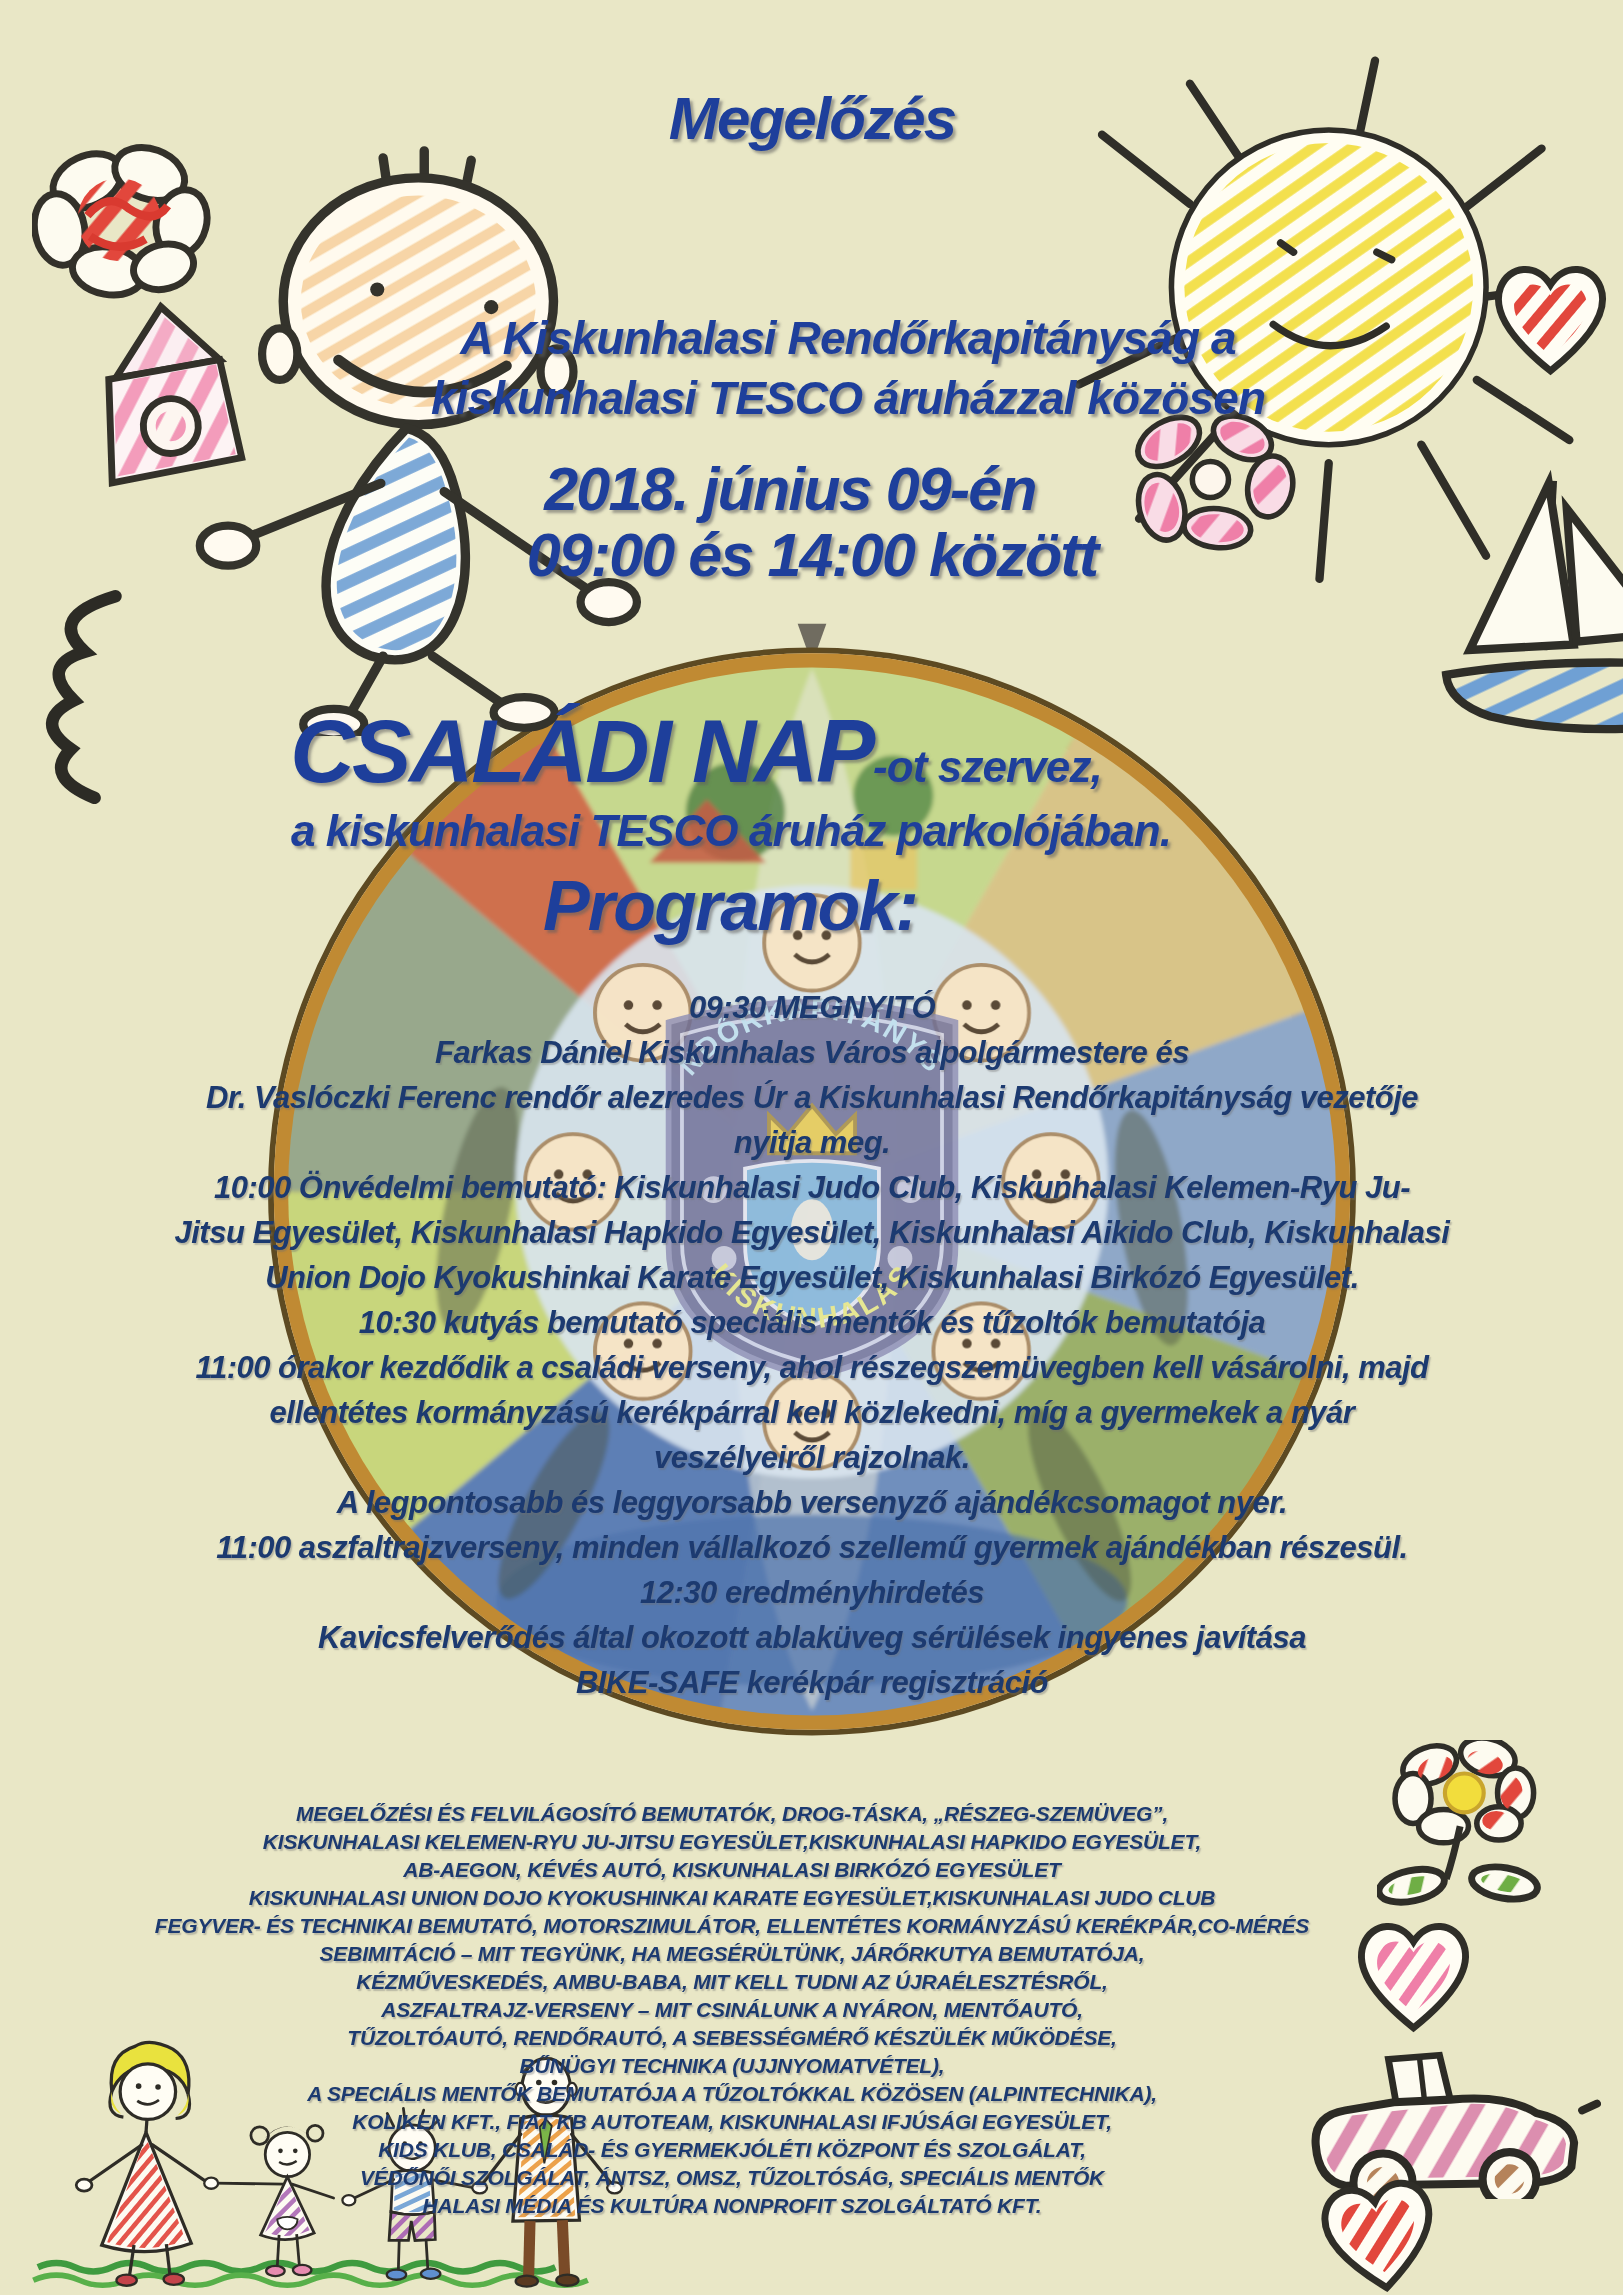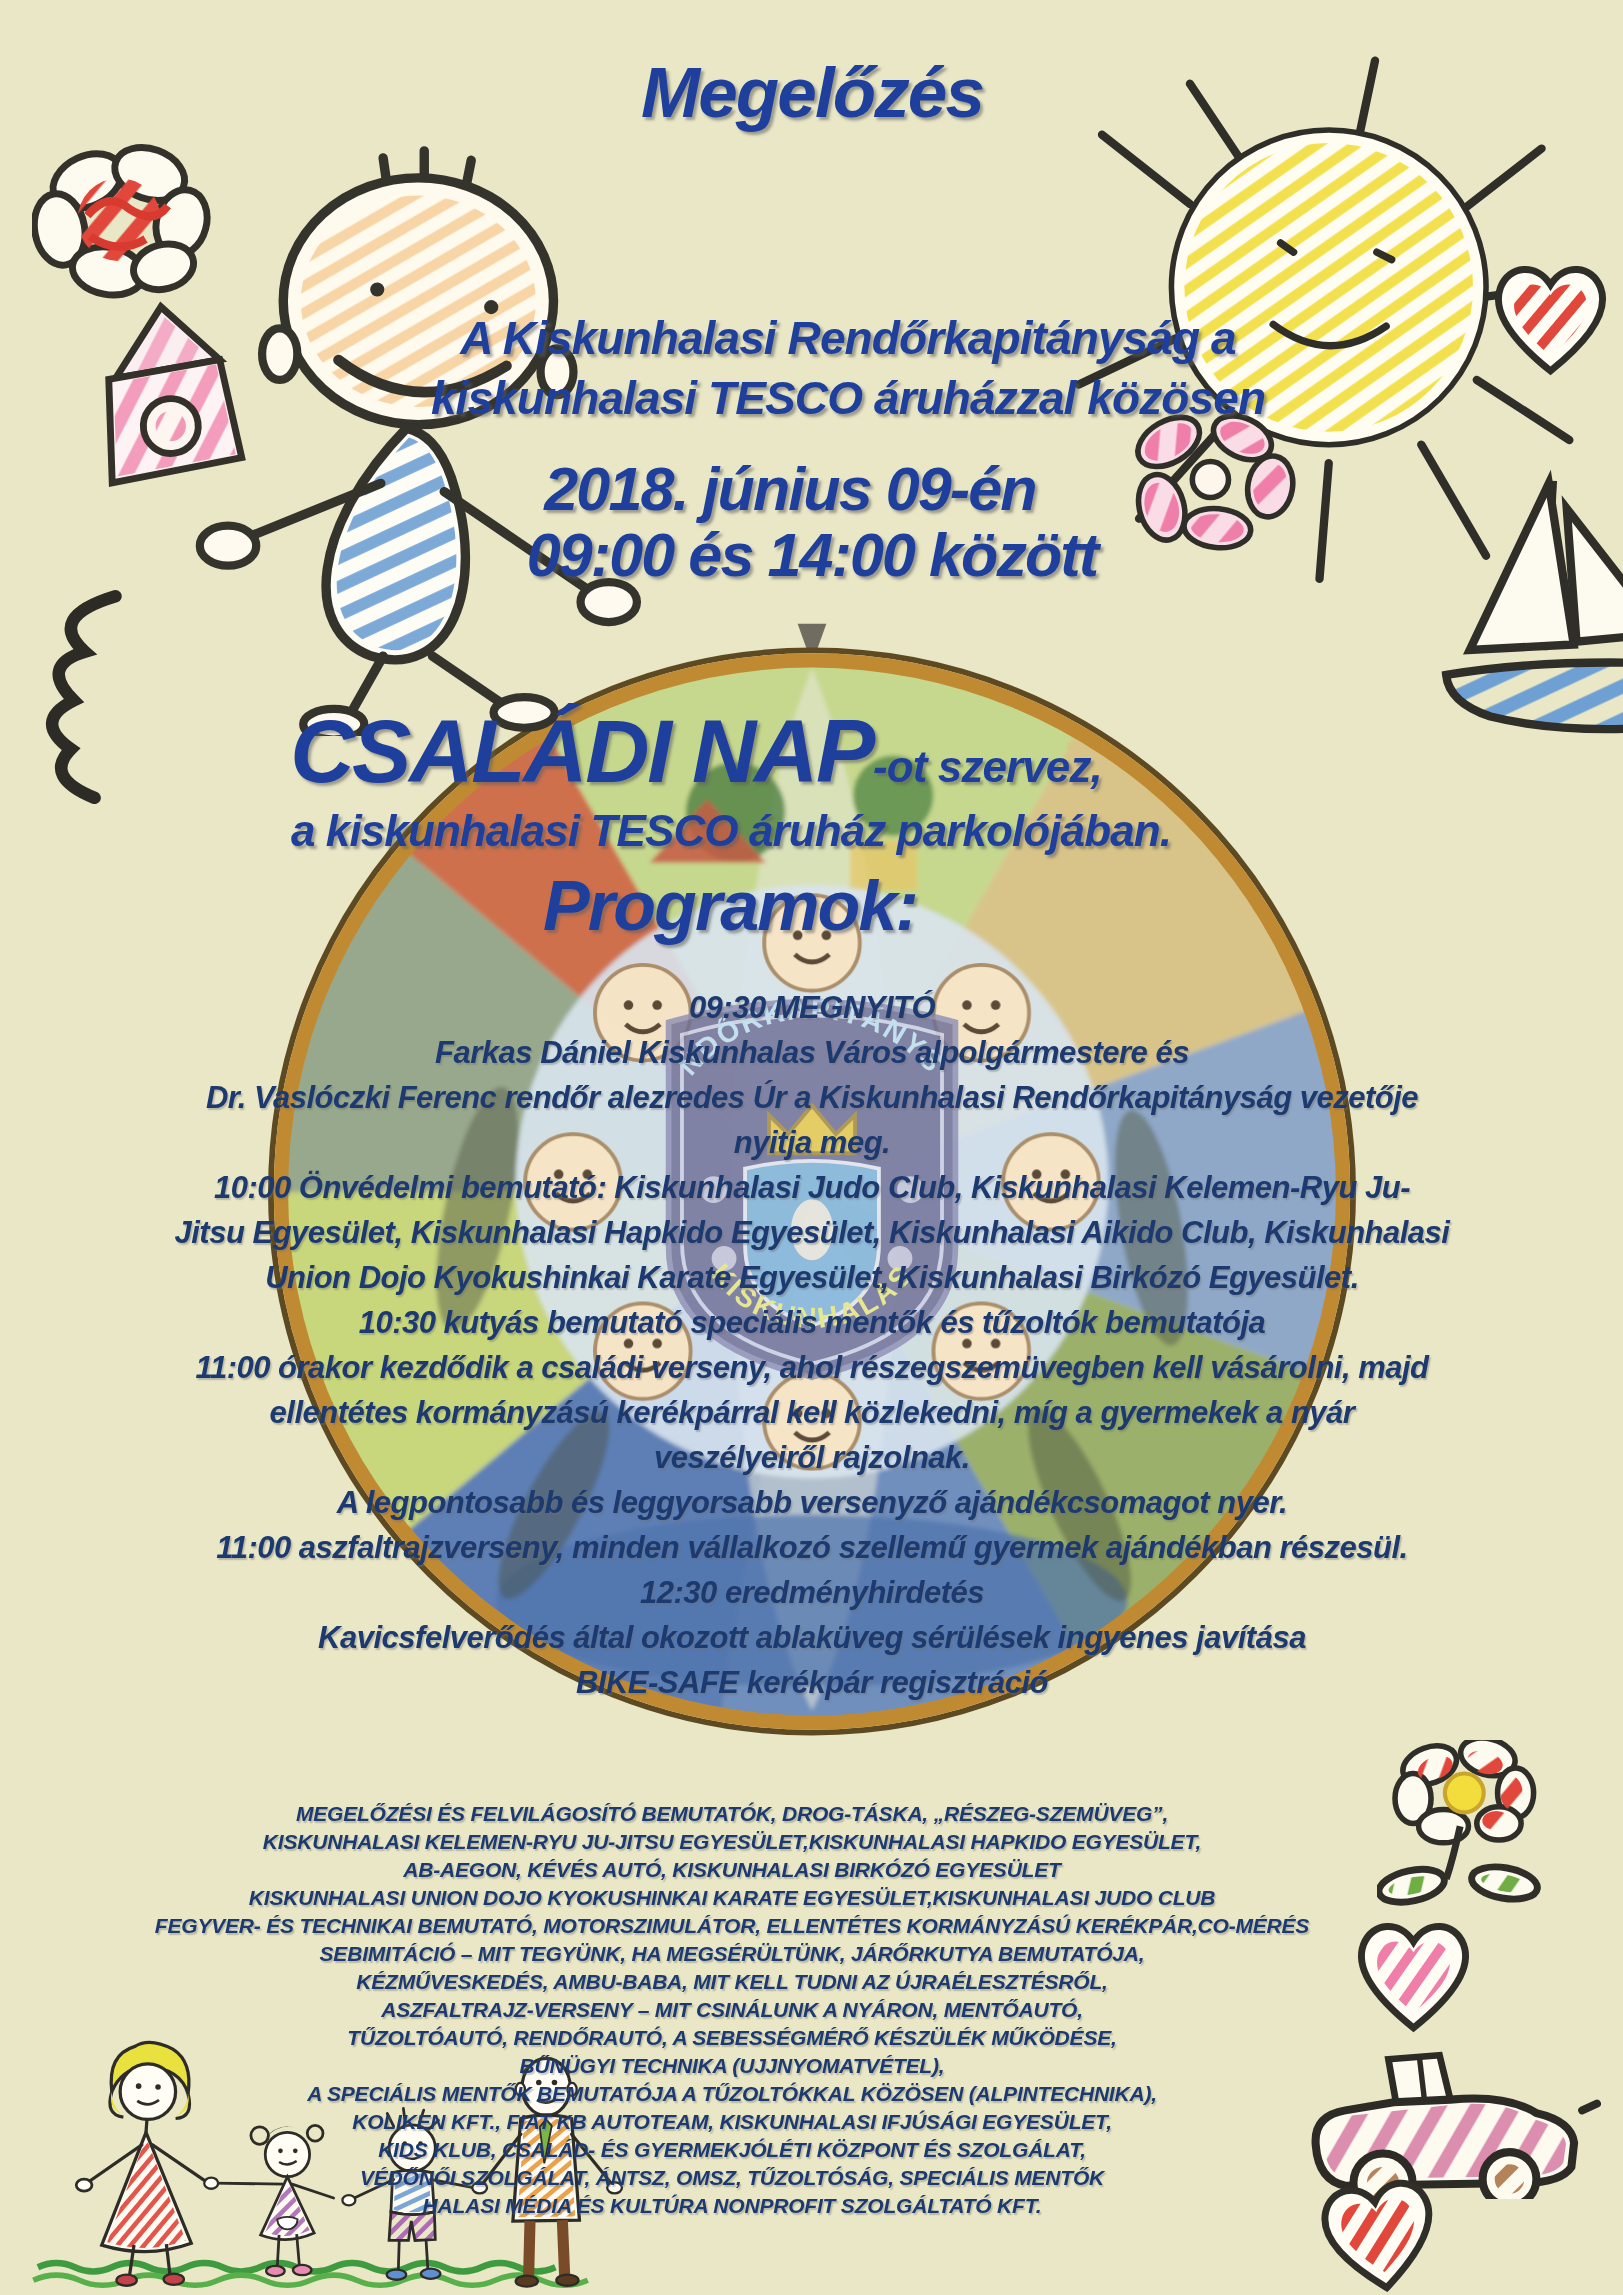--- a/index.html
+++ b/index.html
@@ -3,21 +3,21 @@
 <meta charset="utf-8">
 <style>
   html,body{margin:0;padding:0;background:#e9e7c6;}
   body{width:1624px;height:2295px;position:relative;overflow:hidden;
        font-family:"Liberation Sans",sans-serif;}
   .poster{position:absolute;inset:0;background:#e9e7c6;overflow:hidden;}
   .txt{position:absolute;left:0;width:100%;text-align:center;
        font-style:italic;font-weight:bold;white-space:nowrap;z-index:5;}
   .blue{color:#1e3f9b;text-shadow:2.8px 3.2px 2.8px rgba(95,95,95,.55);letter-spacing:-1.9px;}
   .navy{color:#1c3a70;text-shadow:1.4px 1.9px 1.4px rgba(110,110,110,.4);}
-  #title1{top:52px;font-size:71px;}
+  #title1{top:84px;font-size:60px;}
   #title2{top:184px;font-size:89px;}
   #sub1{top:311px;font-size:46px;transform:translateX(36px);letter-spacing:-0.9px;}
   #sub2{top:371px;font-size:46px;transform:translateX(36px);letter-spacing:-0.9px;}
   #date1{top:454px;font-size:61px;transform:translateX(-22px);}
   #date2{top:520px;font-size:61px;}
   #event{top:700px;transform:translateX(-132px);}
   #event .big{font-size:89px;letter-spacing:-2.3px;margin-left:32px;}
   #event .small{font-size:44px;letter-spacing:-0.9px;margin-top:8px;}
   #eventloc{top:806px;font-size:44px;transform:translateX(-81px);letter-spacing:-0.9px;}
   #proghead{top:866px;font-size:70px;transform:translateX(-82px);}

